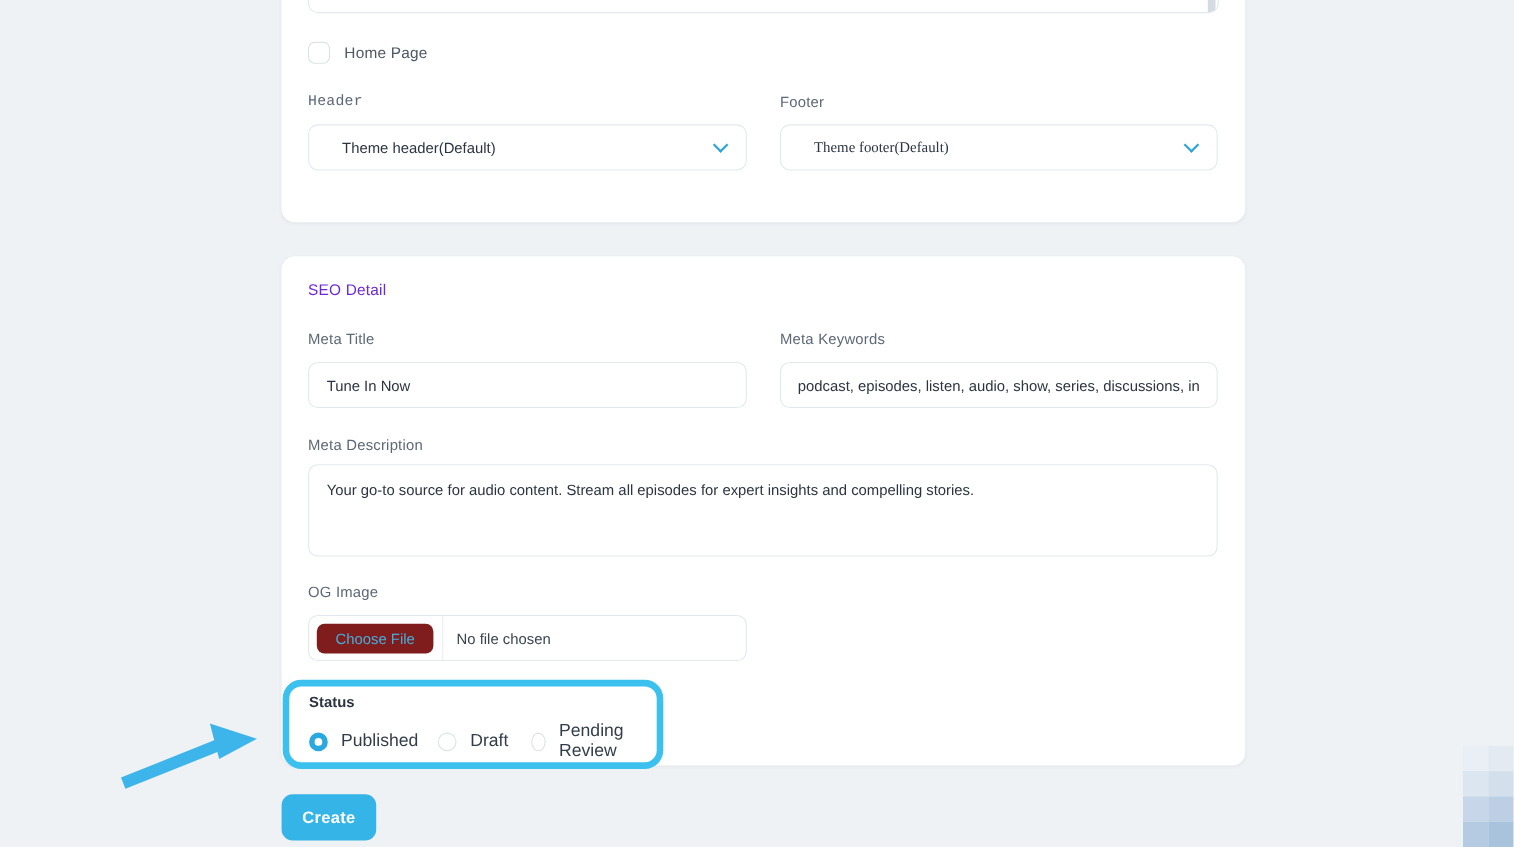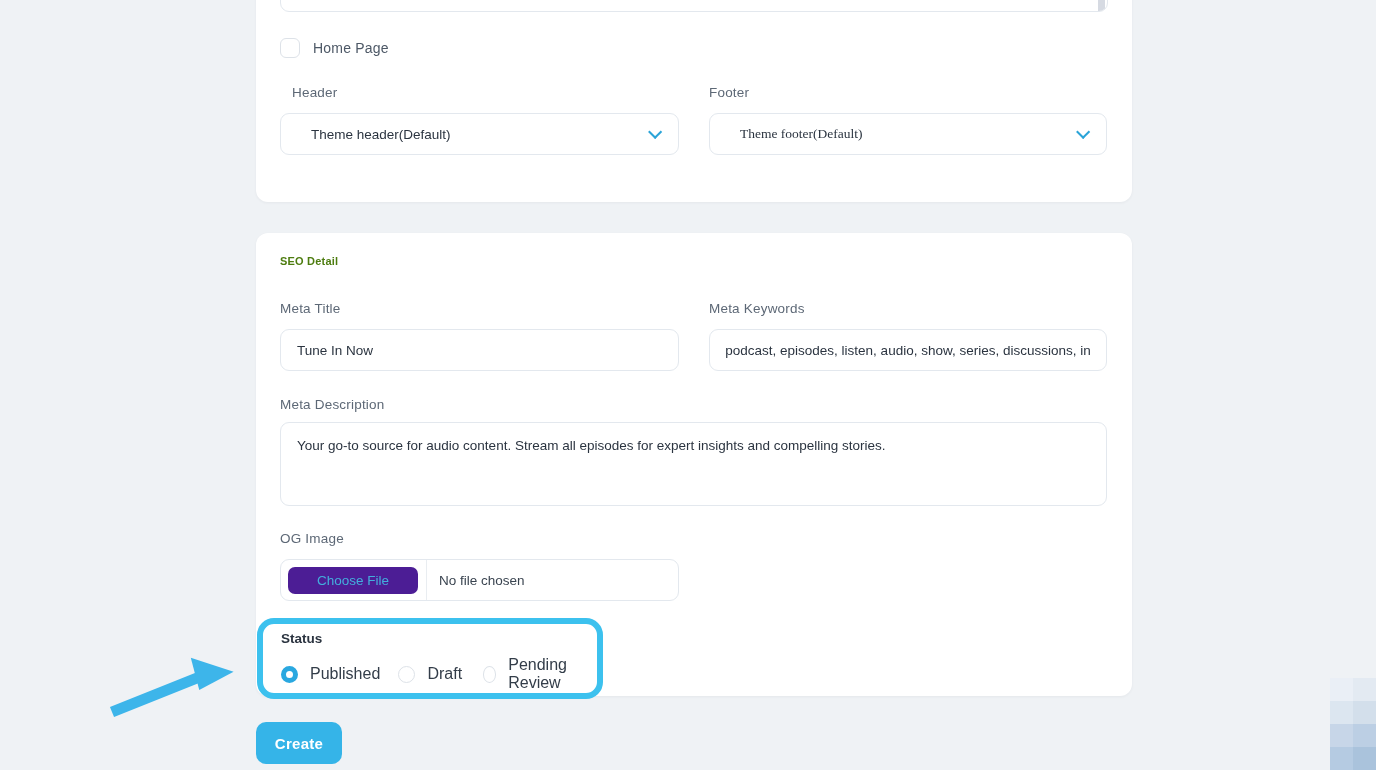--- a/index.html
+++ b/index.html
@@ -52,53 +52,53 @@
   }
 
   
   .chk-row { position:absolute; left:24px; top:98px; display:flex; align-items:center; gap:13px; }
   .checkbox {
     width:20px; height:20px; border:1px solid #dde2e8; border-radius:6px; background:#fff;
   }
   .chk-row .label { color:#4d5866; font-size:14px; }
 
   
-  .sel-label-header { position:absolute; left:36px; top:145px; }
+  .sel-label-header { position:absolute; left:24px; top:145px;font-family:Liberation Mono, monospace; }
   .sel-label-footer { position:absolute; left:453px; top:145px; }
   .select { position:absolute; top:173px; width:399px; justify-content:space-between; cursor:pointer;padding-left:30px; }
   #header-select { left:24px; }
   #footer-select { left:453px; width:398px;font-family:Liberation Serif, serif; }
   .chevron {
     width:10px; height:10px;
     border-right:2px solid #2ba4d8; border-bottom:2px solid #2ba4d8;
     transform:rotate(45deg) translateY(-3px);
     margin-right:4px;
   }
 
   
-  .seo-title { position:absolute; left:24px; top:22px; font-size:11px; font-weight:bold; color:#4d7c0f; letter-spacing:0.2px; }
+  .seo-title { position:absolute; left:24px; top:22px; font-size:14px; font-weight:normal; color:#6d28d9; letter-spacing:0.2px; }
   .lbl-meta-title    { position:absolute; left:24px;  top:68px; }
   .lbl-meta-keywords { position:absolute; left:453px; top:68px; }
   #meta-title-input    { position:absolute; left:24px;  top:96px; width:399px; }
   #meta-keywords-input { position:absolute; left:453px; top:96px; width:398px;justify-content:center; }
   .lbl-meta-desc { position:absolute; left:24px; top:164px; }
   #meta-desc-input {
     position:absolute; left:24px; top:189px; width:827px; height:84px;
     border:1px solid #e3e8ee; border-radius:9px; background:#fff;
     font-size:13.5px; color:#2b3440; padding:14px 16px; line-height:1.4;
   }
   .lbl-og { position:absolute; left:24px; top:298px; }
   .file-input {
     position:absolute; left:24px; top:326px; width:399px; height:42px;
     border:1px solid #e3e8ee; border-radius:9px; background:#fff;
     display:flex; align-items:center; overflow:hidden;
   }
   .choose-file {
-    margin-left:7px; padding:6px 29px;
-    background:#4c1d95; color:#43aedd; font-size:13.5px;
+    margin-left:7px; padding:6px 17px;
+    background:#7f1d1d; color:#43aedd; font-size:13.5px;
     border-radius:7px; border:none; cursor:pointer;
     font-family:"Liberation Sans", sans-serif;
   }
   .file-divider { width:1px; height:42px; background:#e9edf1; margin-left:8px; }
   .file-text { margin-left:12px; font-size:13.5px; color:#3a4450; }
 
   
   .status-box {
     position:absolute; left:1px; top:385px; width:346px; height:81px;
     border:6px solid #3cc1ee; border-radius:17px; background:#fff;

